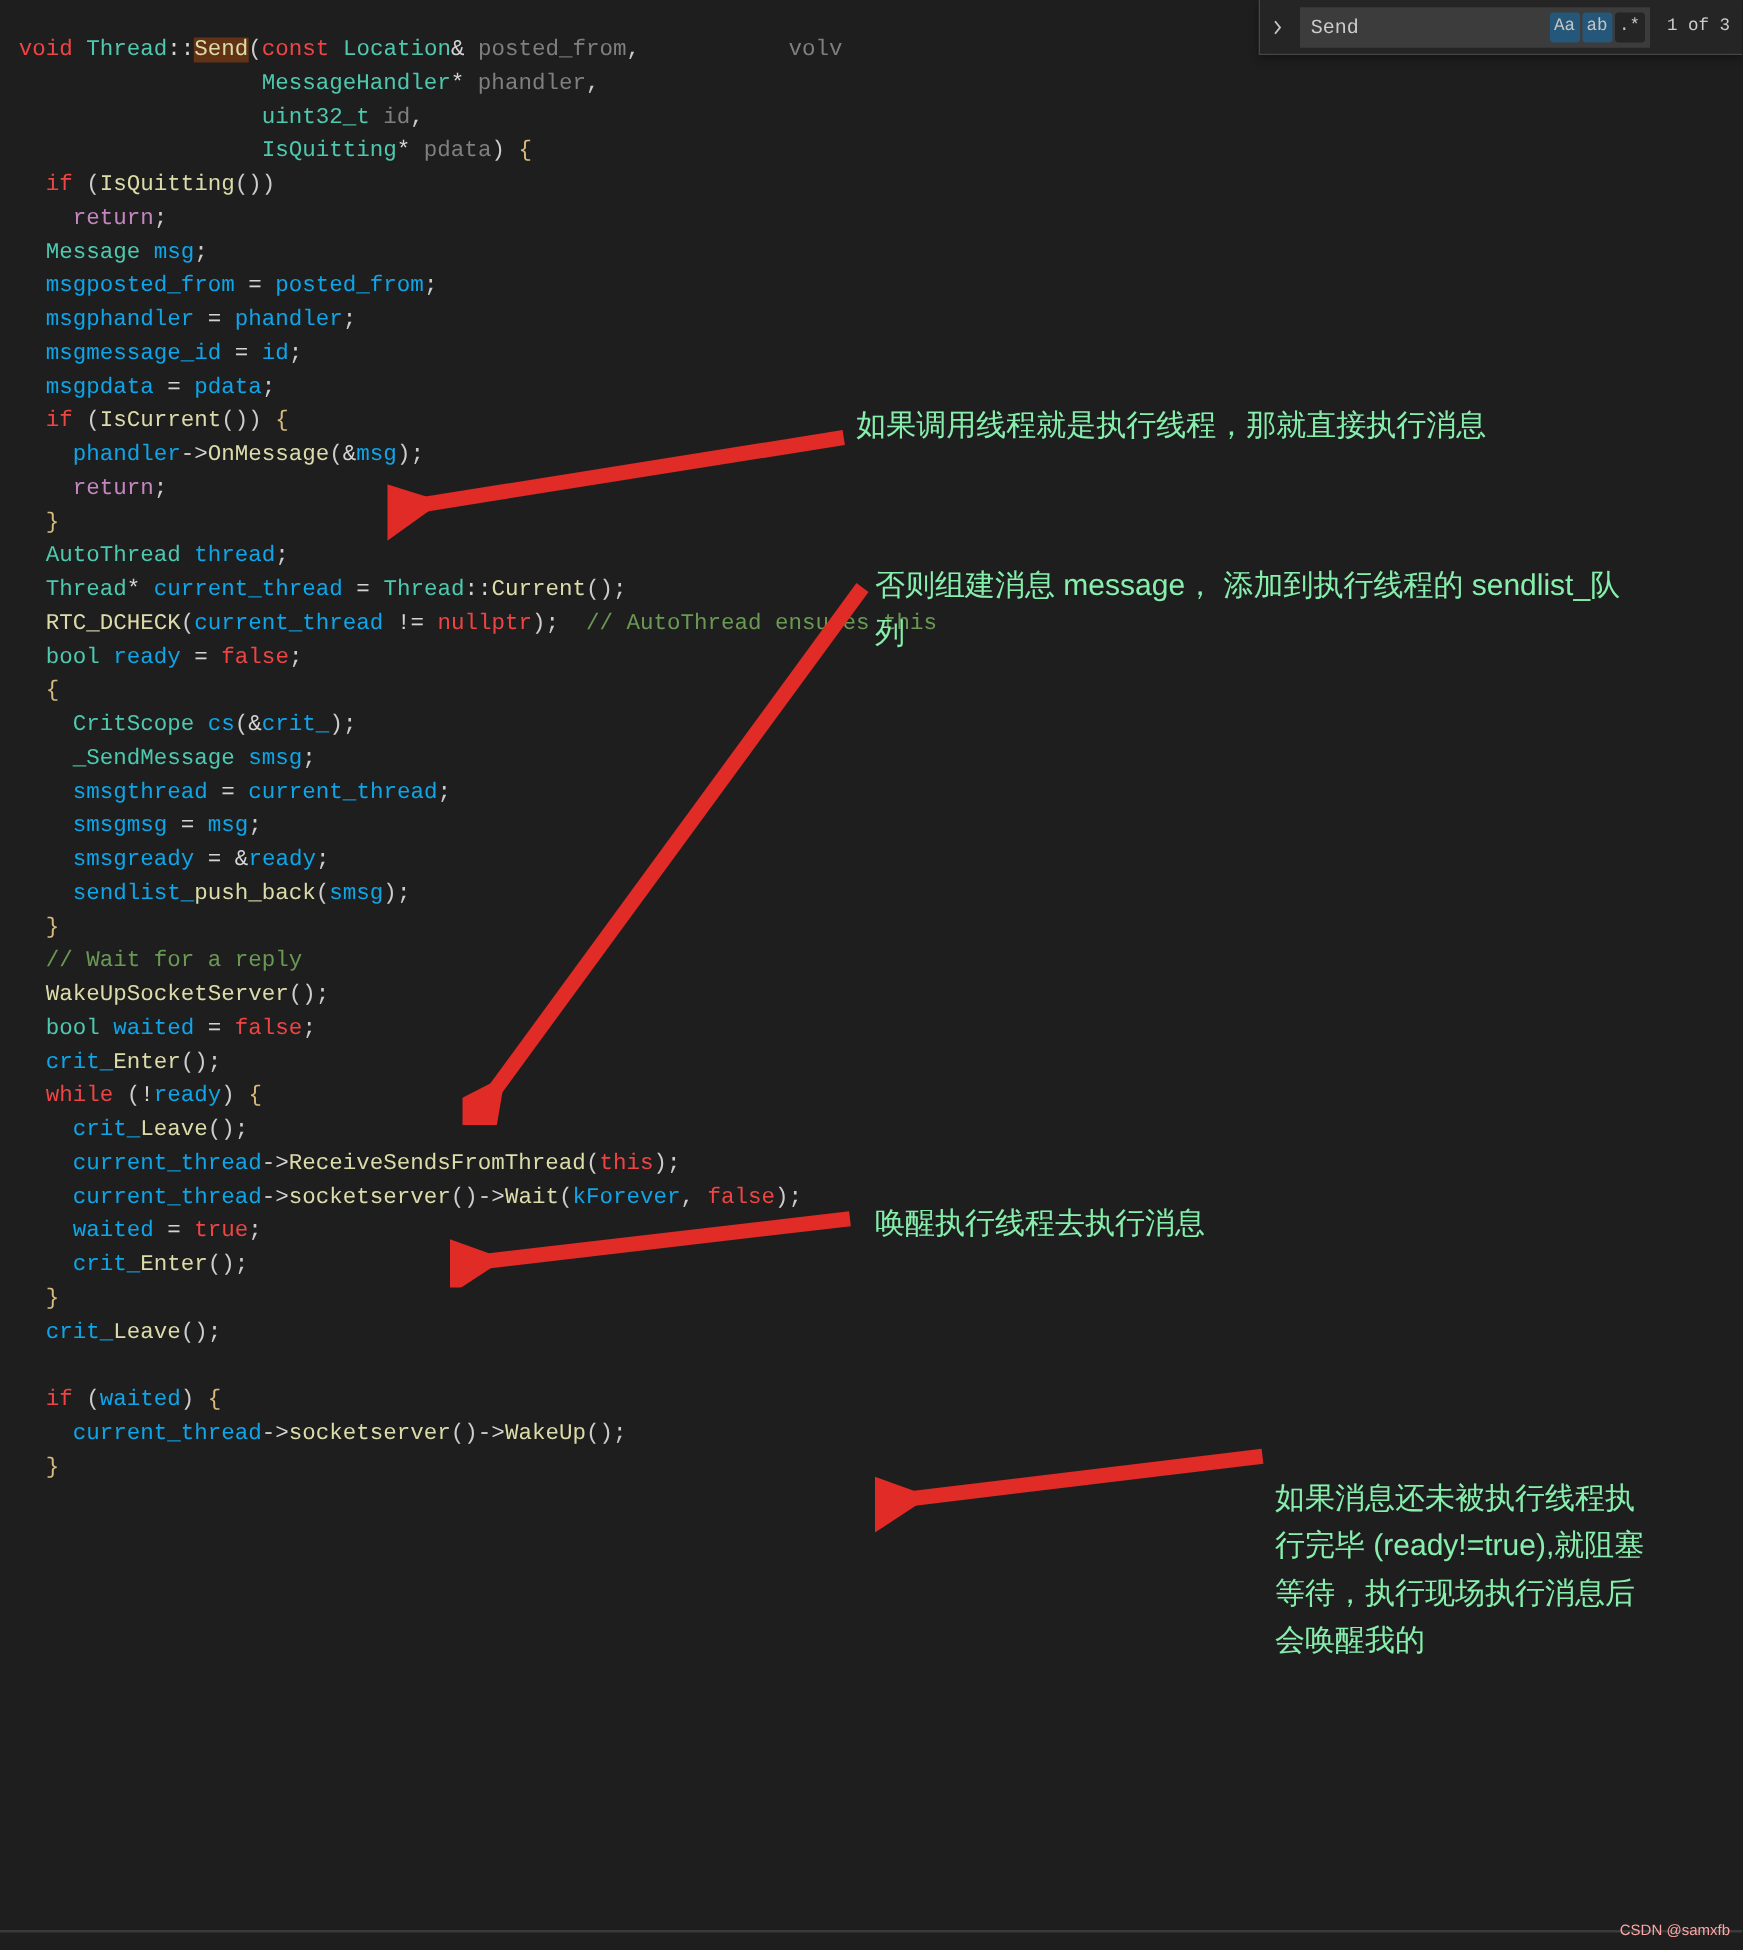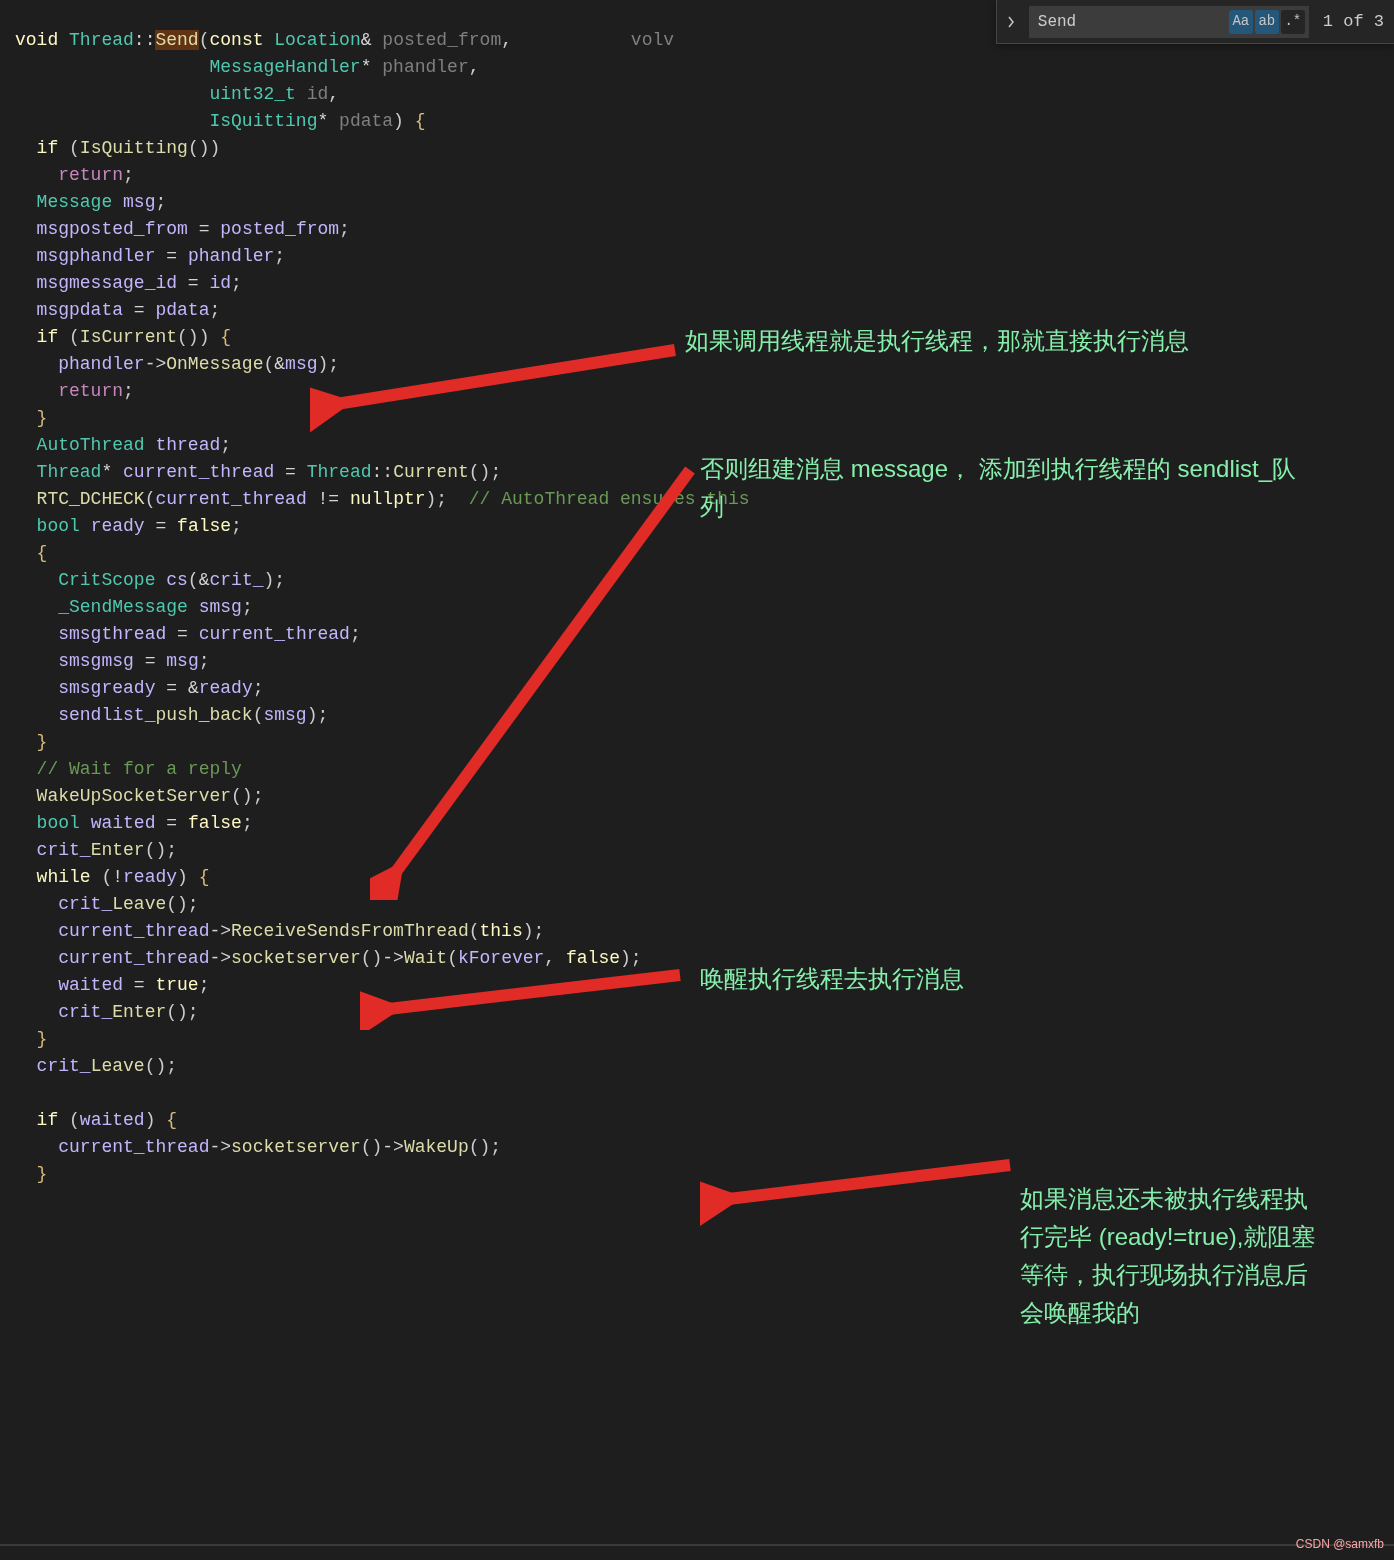--- a/index.html
+++ b/index.html
@@ -14,24 +14,24 @@
     overflow: hidden;
     position: relative;
   }
   .code-area {
     position: absolute;
     top: 0; left: 0; right: 0; bottom: 16px;
     padding: 0 0 0 15px;
     white-space: pre;
     overflow: hidden;
   }
-  .kw   { color: #fef9c3; }
+  .kw   { color: #ef4444; }
   .type { color: #4ec9b0; }
   .func { color: #dcdcaa; }
-  .var  { color: #c4b5fd; }
+  .var  { color: #0ea5e9; }
   .param{ color: #7f7f7f; }
   .op   { color: #d4d4d4; }
   .punc { color: #cccccc; }
   .cmt  { color: #6a9955; }
   .hl   { background: #613214; }
   .brace{ color: #d7ba7d; }
   .macro{ color: #c586c0; text-align: center; }
 
   .find-widget {
     position: absolute;
@@ -81,21 +81,21 @@
     display:flex; align-items:center; justify-content:center;
     font-size: 14px;
     color: #c5c5c5;
     border-radius: 3px;
     cursor:pointer;
     background: #252526;
   }
   .icon-btn.active { background:#245779; }
   .match-count {
     color: #cccccc;
-    font-size: 17px;
+    font-size: 14px;
     padding: 0 10px;
     white-space: nowrap;
   }
 
   .annotation {
     position: absolute;
     color: #86efac;
     font-family: "PingFang SC","Microsoft YaHei",sans-serif;
     font-size: 24px;
     line-height: 38px;

